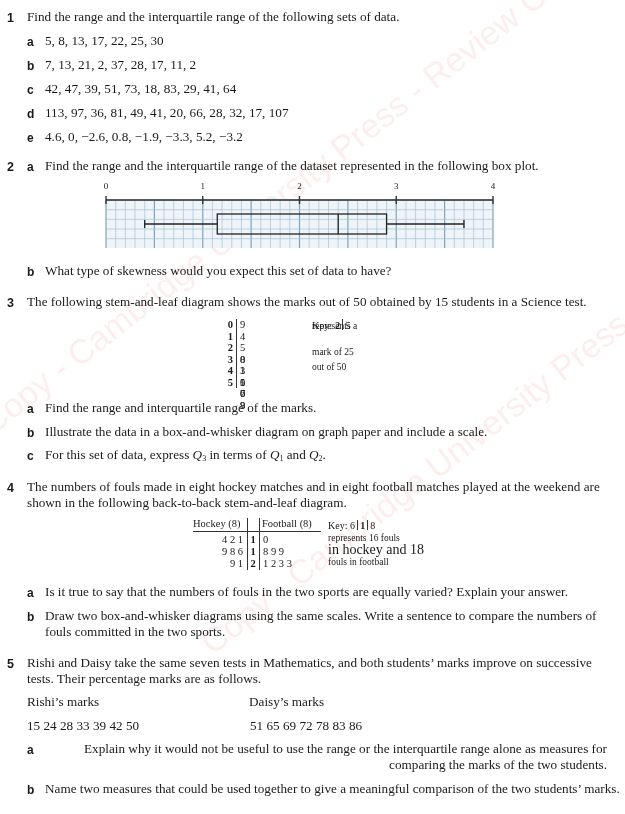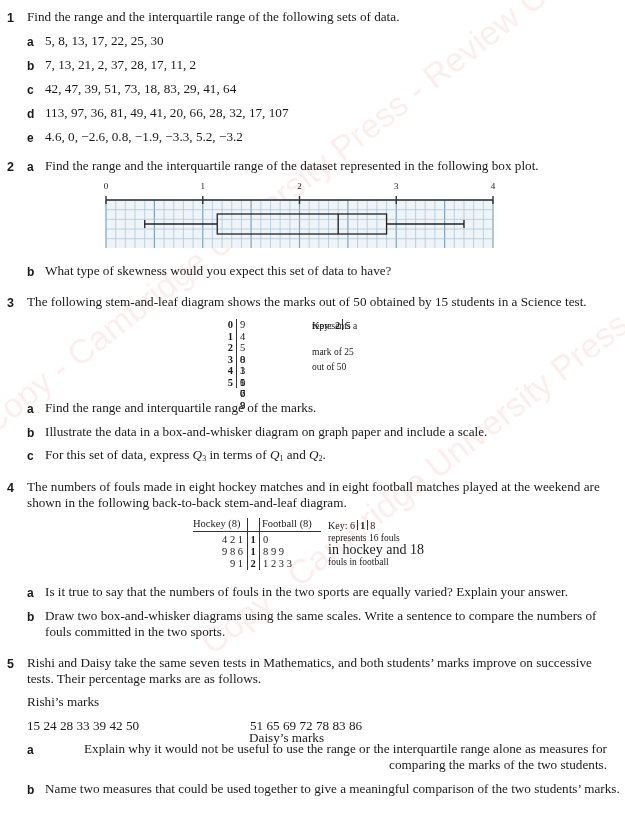--- a/index.html
+++ b/index.html
@@ -211,21 +211,21 @@
 
   <span class="abs plab" style="left:27px; top:609px;">b</span>
   <div class="abs wrap" style="left:45px; top:608px; width:576px;">Draw two box-and-whisker diagrams using the same scales. Write a sentence to compare the numbers of fouls committed in the two sports.</div>
 </section>
 
 <section>
   <span class="abs qnum" style="left:7px; top:656px;">5</span>
   <div class="abs wrap" style="left:27px; top:655px; width:594px;">Rishi and Daisy take the same seven tests in Mathematics, and both students’ marks improve on successive tests. Their percentage marks are as follows.</div>
 
   <span class="abs" style="left:27px; top:694px;">Rishi’s marks</span>
-  <span class="abs" style="left:249px; top:694px;margin-top:36px;">Daisy’s marks</span>
+  <span class="abs" style="left:249px; top:694px;">Daisy’s marks</span>
   <span class="abs" style="left:27px; top:718px;">15 24 28 33 39 42 50</span>
   <span class="abs" style="left:250px; top:718px;">51 65 69 72 78 83 86</span>
 
   <span class="abs plab" style="left:27px; top:742px;">a</span>
   <div class="abs wrap" style="left:31px; top:741px; width:576px;text-align:right;">Explain why it would not be useful to use the range or the interquartile range alone as measures for comparing the marks of the two students.</div>
 
   <span class="abs plab" style="left:27px; top:782px;">b</span>
   <div class="abs wrap" style="left:45px; top:781px; width:576px;">Name two measures that could be used together to give a meaningful comparison of the two students’ marks.</div>
 </section>
 

